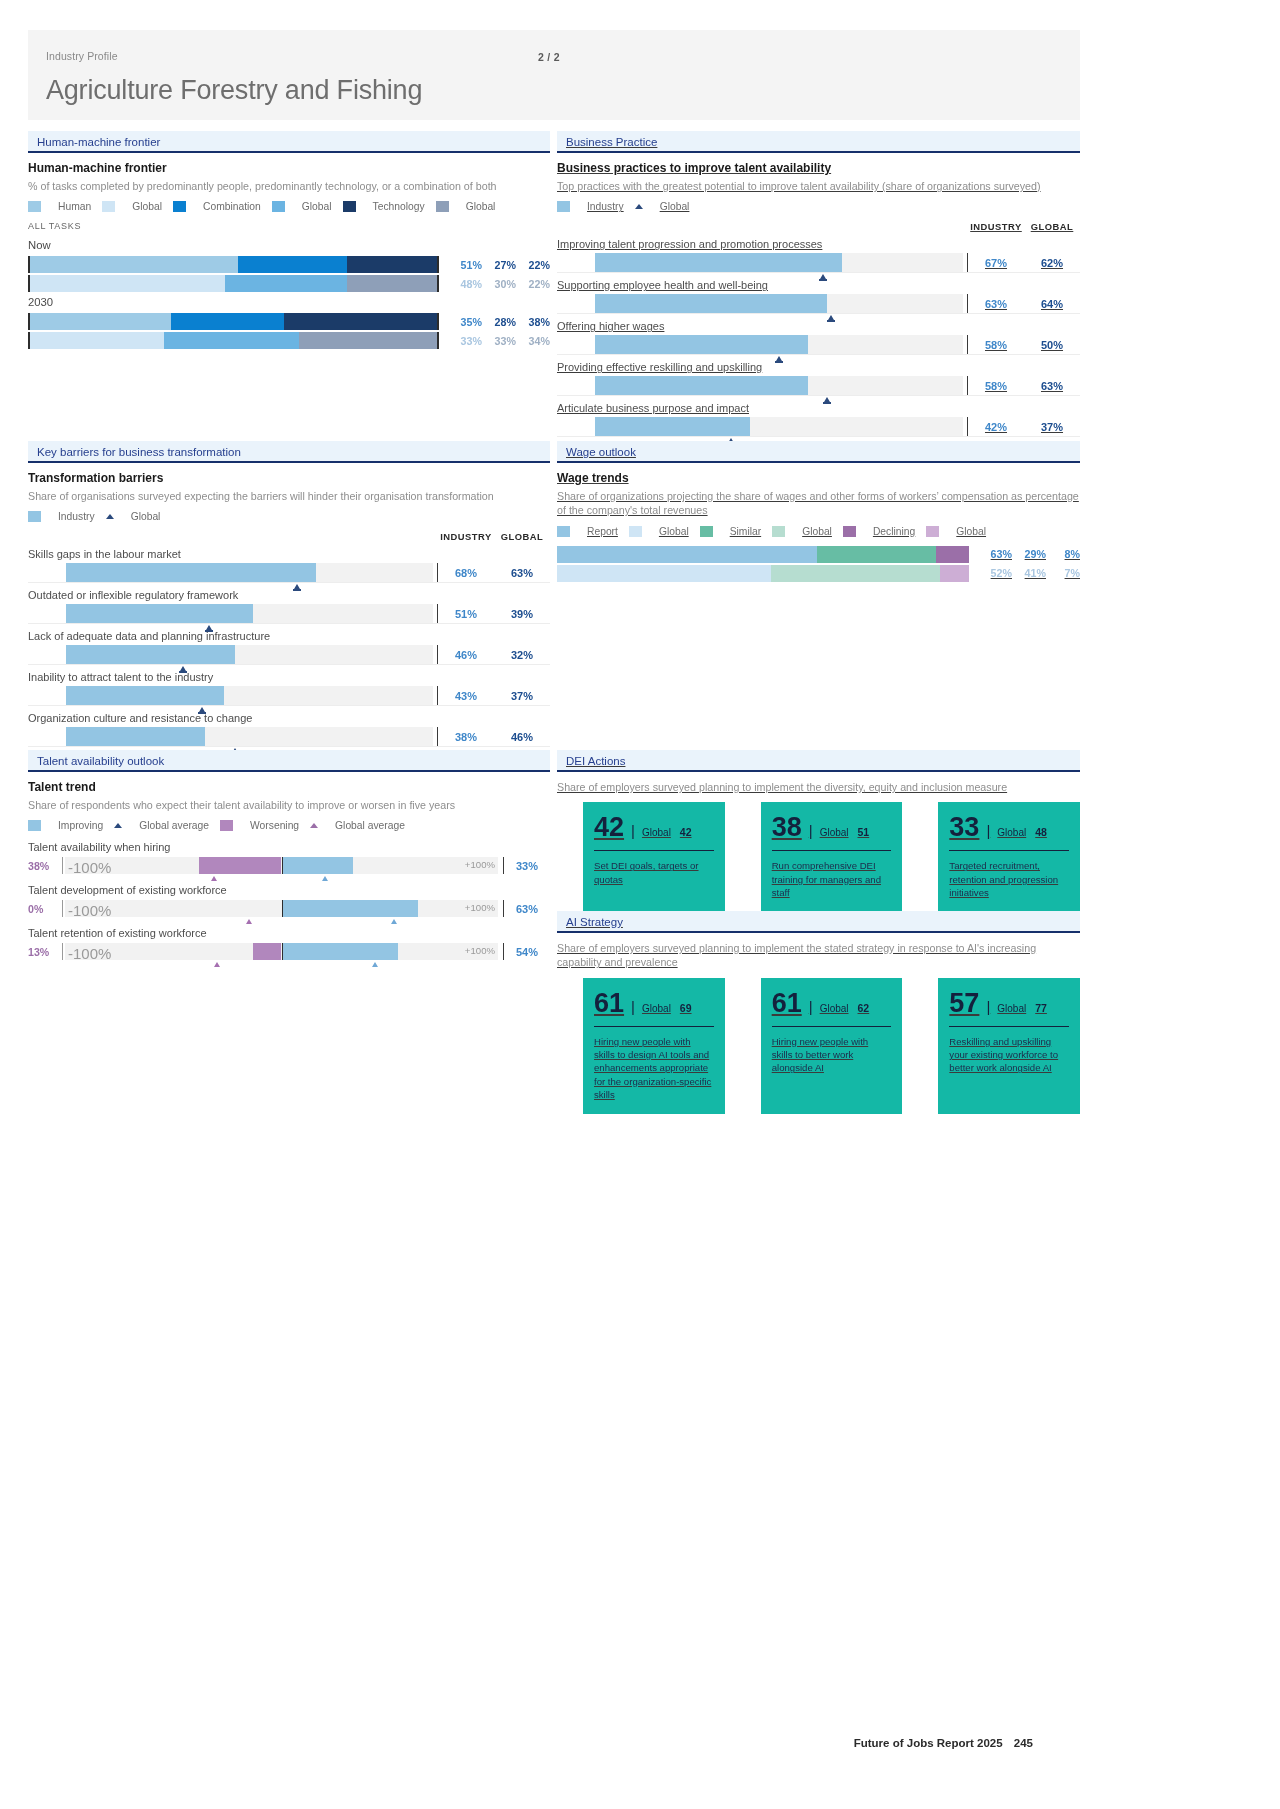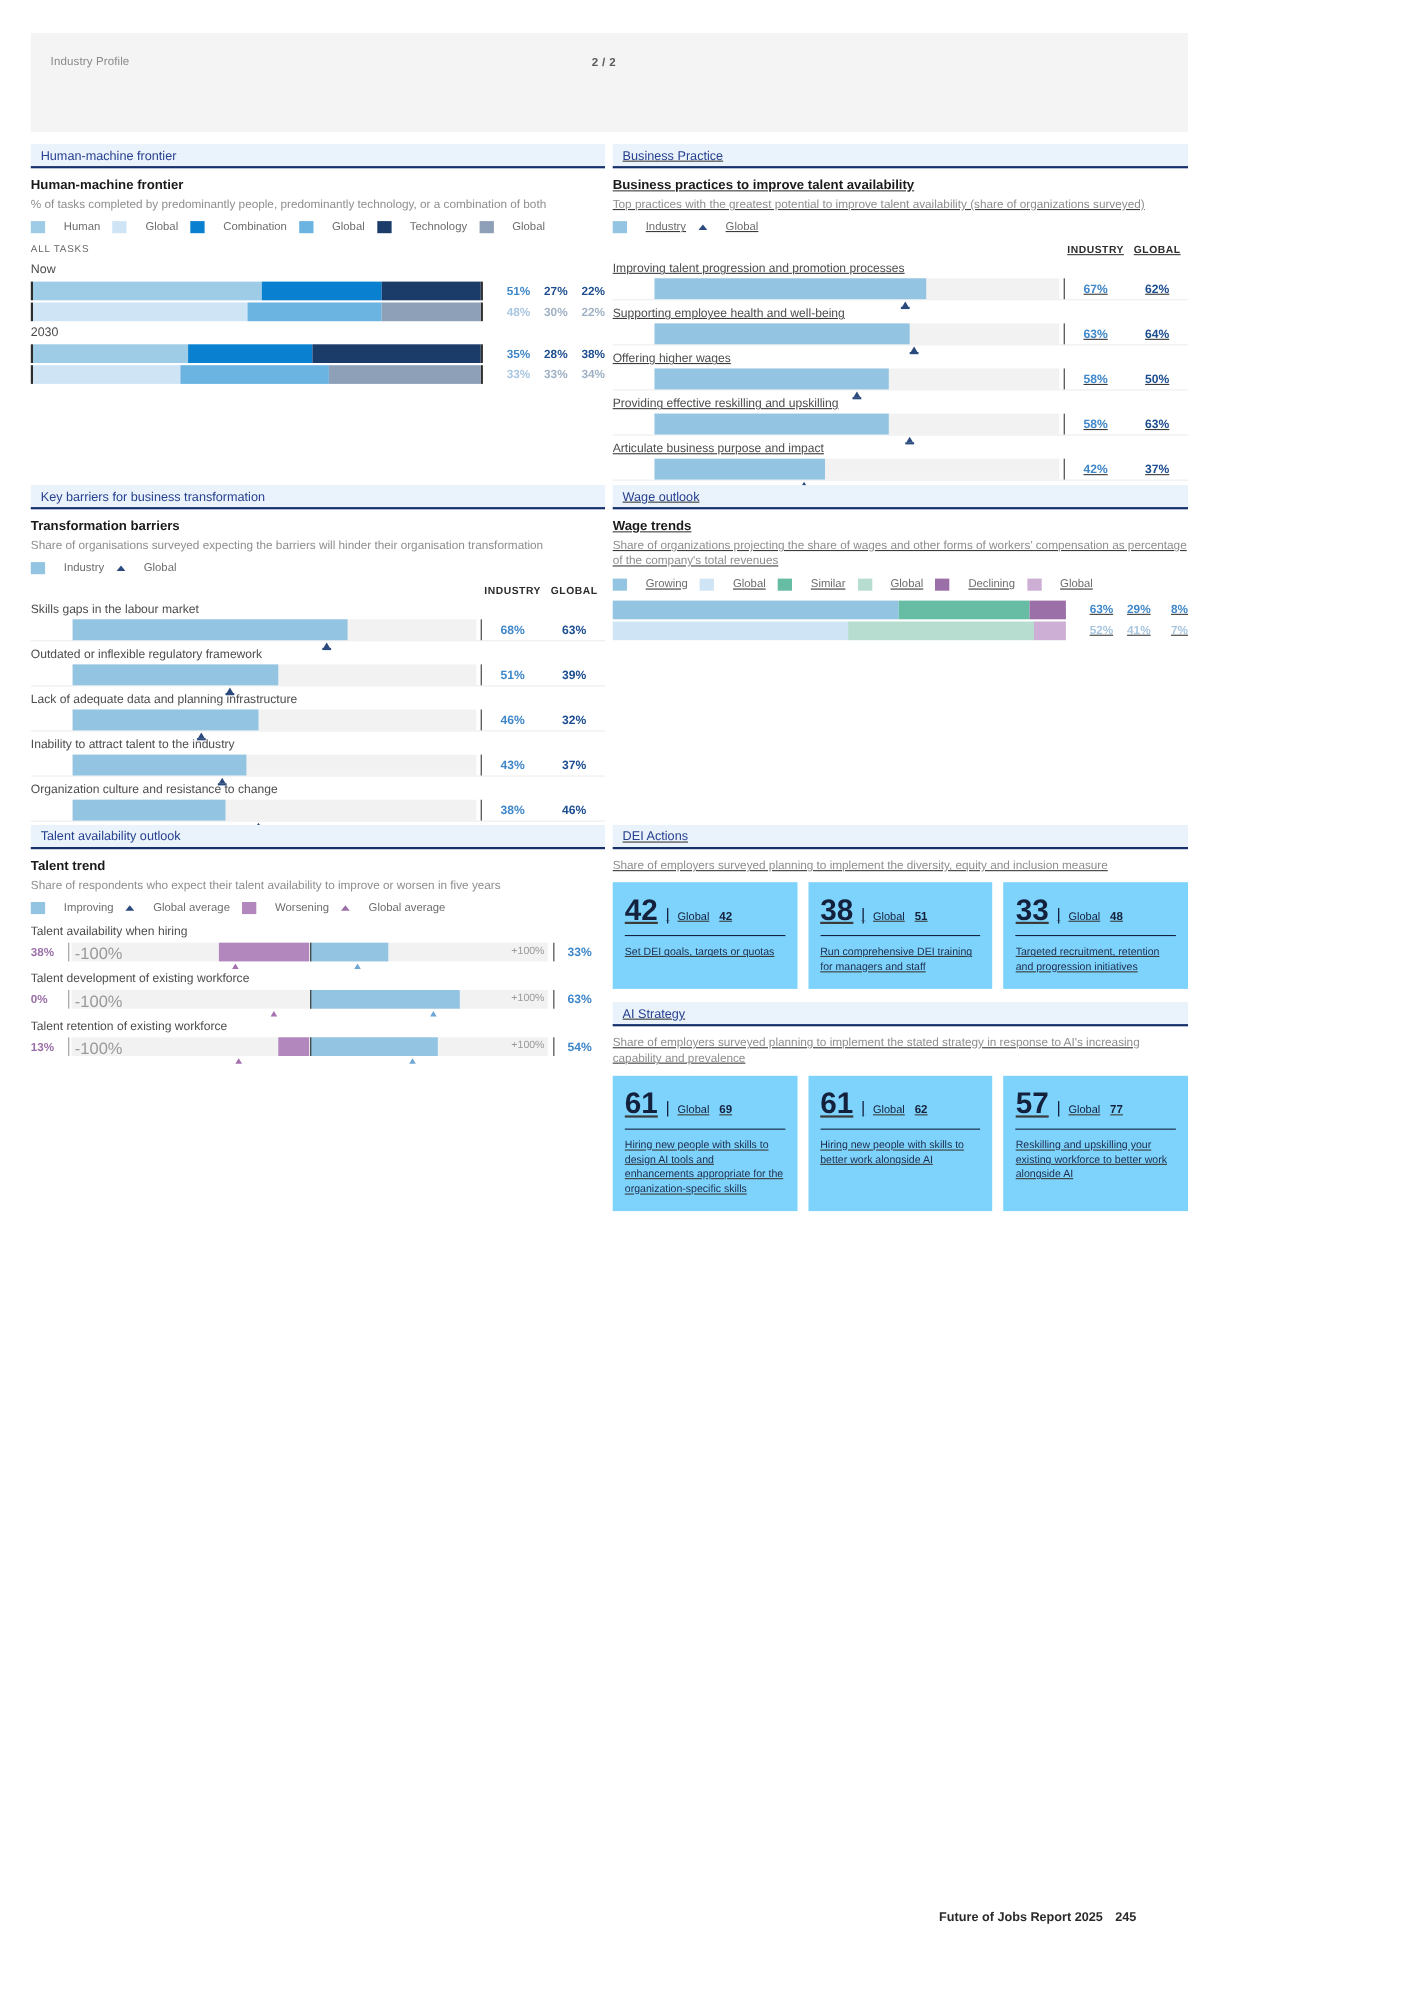--- a/index.html
+++ b/index.html
@@ -123,21 +123,21 @@
     position:absolute; bottom:-7px; width:0; height:0; transform:translateX(-50%);
     border-left:3.5px solid transparent; border-right:3.5px solid transparent;
   }
   .tal-mark.blue { border-bottom:5px solid #6fa8d6; }
   .tal-mark.purple { border-bottom:5px solid #a56fb0; }
   .tal-sep2 { width:1px; height:17px; background:#3a3a3a; margin:0 0 0 5px; }
   .tal-right { width: 46px; text-align:center; font-size:11px; font-weight:bold; color:#3f87c9; }
 
   
   .cards { display: flex; gap: 10px; margin-top: 8px; }
-  .card { flex: 1; background: #7dd3fc; padding: 12px 11px 13px 11px; }
+  .card { flex: 1; background: #14b8a6; padding: 12px 11px 13px 11px; margin-left: 26px; }
   .card-top { display: flex; align-items: baseline; gap: 7px; }
   .card-num { font-size: 27px; font-weight: bold; color: #14213d; line-height: 1; }
   .card-pipe { font-size: 15px; color: #14213d; }
   .card-glob { font-size: 10px; color: #14213d; }
   .card-globval { font-size: 10.5px; color: #14213d; font-weight: bold; margin-left: 2px; }
   .card-rule { border-bottom: 1.4px solid #14213d; margin: 9px 0 8px 0; }
   .card-desc { font-size: 9.6px; color: #1d2b4a; line-height: 1.38; }
 
   
   .footer {
@@ -147,20 +147,21 @@
   .footer .pg { margin-left: 8px; }
 </style>
 </head>
 <body>
 
 <div class="page">
 
   <div class="header">
     <div class="hdr-kicker">Industry Profile</div>
     <div class="hdr-pageno">2 / 2</div>
+    <div class="hdr-title">Agriculture Forestry and Fishing</div>
   </div>
 
   <div class="col-left" style="top:131px;">
     <div class="band">Human-machine frontier</div>
     <div class="blk-title">Human-machine frontier</div>
     <div class="blk-sub">% of tasks completed by predominantly people, predominantly technology, or a combination of both</div>
     <div class="legend" id="hmf-legend">
         <div class="lg">
           <span class="sw" style="background: rgb(158, 203, 230);"></span>
           <span class="lg-txt">Human</span>
@@ -479,21 +480,21 @@
       </div>
   </div>
 
   <div class="col-right" style="top:441px;">
     <div class="band">Wage outlook</div>
     <div class="blk-title">Wage trends</div>
     <div class="blk-sub">Share of organizations projecting the share of wages and other forms of workers’ compensation as percentage of the company's total revenues</div>
     <div class="legend" id="wage-legend">
         <div class="lg">
           <span class="sw" style="background: rgb(147, 197, 227);"></span>
-          <span class="lg-txt">Growing</span>
+          <span class="lg-txt">Report</span>
         </div>
         <div class="lg">
           <span class="sw" style="background: rgb(207, 229, 245);"></span>
           <span class="lg-txt">Global</span>
         </div>
         <div class="lg">
           <span class="sw" style="background: rgb(103, 189, 164);"></span>
           <span class="lg-txt">Similar</span>
         </div>
         <div class="lg">

